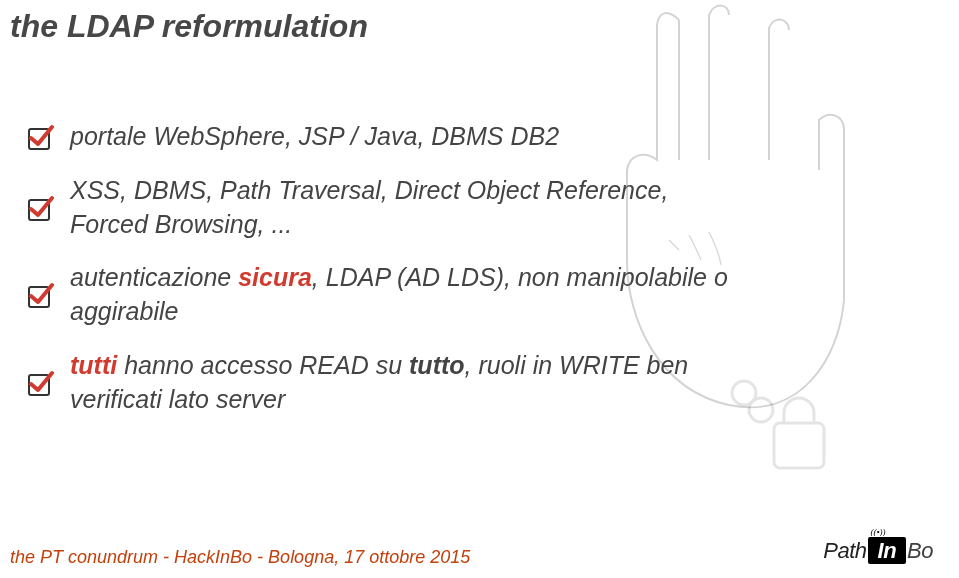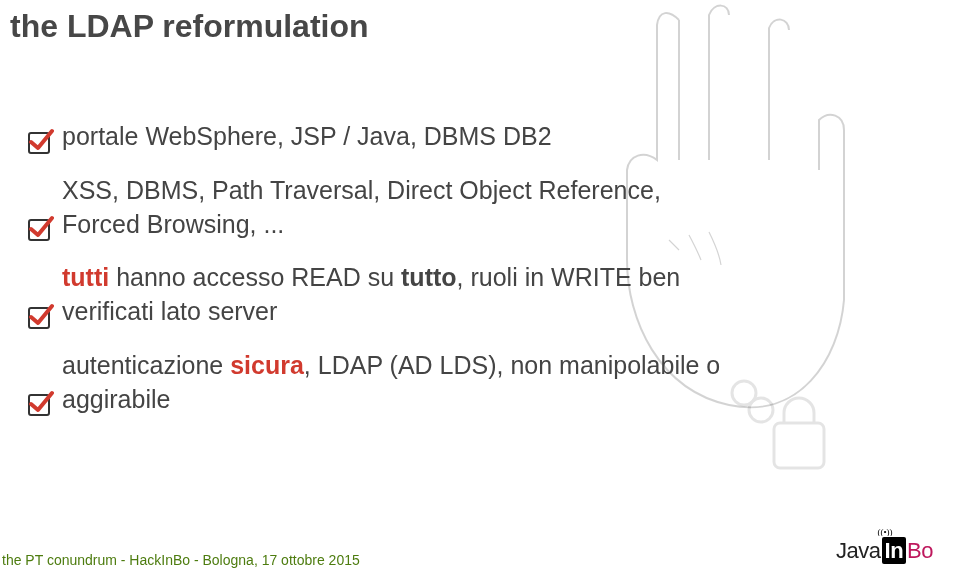--- a/index.html
+++ b/index.html
@@ -6,20 +6,21 @@
   html, body { width: 959px; height: 578px; overflow: hidden; }
   body {
     background: #ffffff;
     font-family: Georgia, 'Times New Roman', serif;
     position: relative;
   }
   .stage {
     width: 959px;
     height: 578px;
     position: relative;
+    font-style: italic;
   }
   .hand-outline {
     position: absolute;
     right: 90px;
     top: 0;
     width: 260px;
     height: 420px;
     opacity: 0.25;
     pointer-events: none;
   }
@@ -33,22 +34,23 @@
     color: #474747;
   }
   .bullets {
     position: absolute;
     left: 28px;
     top: 120px;
     width: 700px;
   }
   .bullet-row {
     display: flex;
-    align-items: flex-end;
+    align-items: center;
     margin-bottom: 20px;
+    gap: 8px;
   }
   .checkbox {
     flex: 0 0 22px;
     width: 22px;
     height: 22px;
     border: 2.5px solid #333;
     border-radius: 3px;
     margin-right: 12px;
     margin-top: 4px;
     position: relative;
@@ -64,25 +66,25 @@
     font-family: 'Gill Sans', 'Segoe UI', 'Helvetica Neue', Arial, sans-serif;
     font-weight: 300;
     font-size: 25px;
     color: #444;
     line-height: 1.35;
   }
   .bullet-text b, .bullet-text strong { font-weight: 700; }
   .red { color: #d13a2e; }
   .footer-left {
     position: absolute;
-    left: 2px;
+    left: 10px;
     bottom: 10px;
     font-family: 'Gill Sans', 'Segoe UI', Arial, sans-serif;
-    font-size: 14px;
-    color: #4d7c0f;
+    font-size: 18px;
+    color: #c2410c;
   }
   .logo {
     position: absolute;
     right: 26px;
     bottom: 14px;
     display: flex;
     flex-direction: column;
     align-items: center;
   }
   .logo-bars {
@@ -90,22 +92,22 @@
     height: 8px;
     margin-bottom: 2px;
   }
   .logo-text {
     font-family: 'Arial Narrow', Arial, sans-serif;
     font-size: 22px;
     font-weight: 400;
     letter-spacing: -0.5px;
   }
   .logo-text .h1 { font-weight: 400; color: #222; }
-  .logo-text .in { color: #fff; background: #000; padding: 1px 3px; border-radius: 2px; font-weight: 700; margin: 0 1px; }
-  .logo-text .bo { font-weight: 400; color: #be185d; }
+  .logo-text .in { color: #fff; background: #000; padding: 1px 10px; border-radius: 2px; font-weight: 700; margin: 0 1px; }
+  .logo-text .bo { font-weight: 400; color: #404040; }
   .lock-chain-bg {
     position: absolute;
     right: 120px;
     bottom: 90px;
     width: 120px;
     height: 120px;
     opacity: 0.10;
     pointer-events: none;
   }
 </style>
@@ -144,36 +146,36 @@
           </svg>
         </div>
         <div class="bullet-text">XSS, DBMS, Path Traversal, Direct Object Reference, Forced Browsing, ...</div>
       </div>
       <div class="bullet-row">
         <div class="checkbox">
           <svg viewBox="0 0 26 26">
             <path d="M3 14 L10 20 L24 3" stroke="#d13a2e" stroke-width="4" fill="none" stroke-linecap="round" stroke-linejoin="round"></path>
           </svg>
         </div>
-        <div class="bullet-text"><b class="red">tutti</b> hanno accesso READ su <b>tutto</b>, ruoli in WRITE ben verificati lato server</div>
+        <div class="bullet-text">autenticazione <b class="red">sicura</b>, LDAP (AD LDS), non manipolabile o aggirabile</div>
       </div>
       <div class="bullet-row">
         <div class="checkbox">
           <svg viewBox="0 0 26 26">
             <path d="M3 14 L10 20 L24 3" stroke="#d13a2e" stroke-width="4" fill="none" stroke-linecap="round" stroke-linejoin="round"></path>
           </svg>
         </div>
-        <div class="bullet-text">autenticazione <b class="red">sicura</b>, LDAP (AD LDS), non manipolabile o aggirabile</div>
+        <div class="bullet-text"><b class="red">tutti</b> hanno accesso READ su <b>tutto</b>, ruoli in WRITE ben verificati lato server</div>
       </div>
     </div>
 
   <div class="footer-left">the PT conundrum - HackInBo - Bologna, 17 ottobre 2015</div>
 
   <div class="logo">
     <svg class="logo-bars" viewBox="0 0 32 8">
       <text x="16" y="7" text-anchor="middle" font-size="9" fill="#000">((•))</text>
     </svg>
     <div class="logo-text">
-      <span class="h1">Java</span><span class="in">In</span><span class="bo">Bo</span>
+      <span class="h1">Path</span><span class="in">In</span><span class="bo">Bo</span>
     </div>
   </div>
 
 </div>
 
 </body></html>

